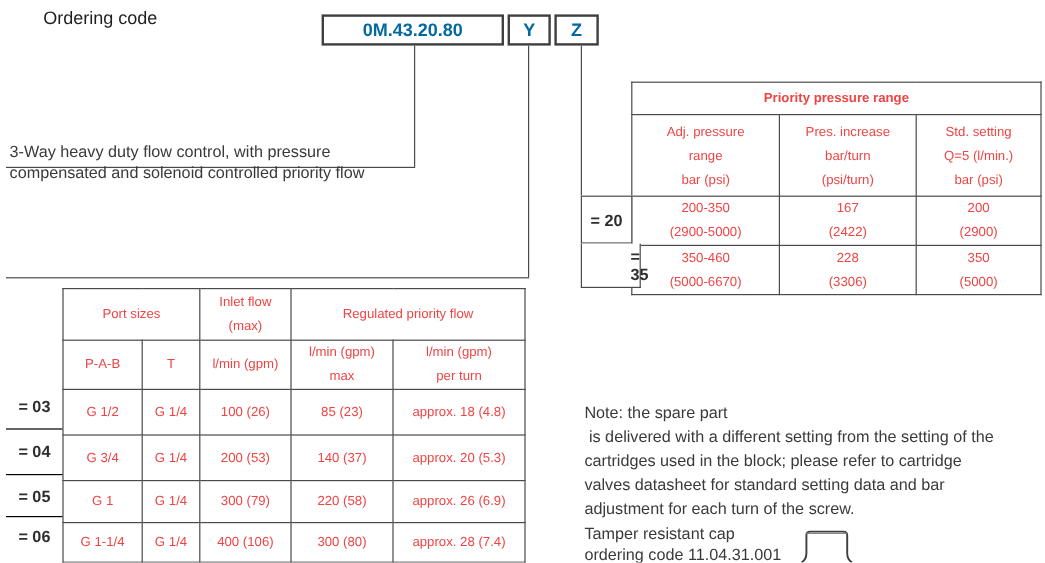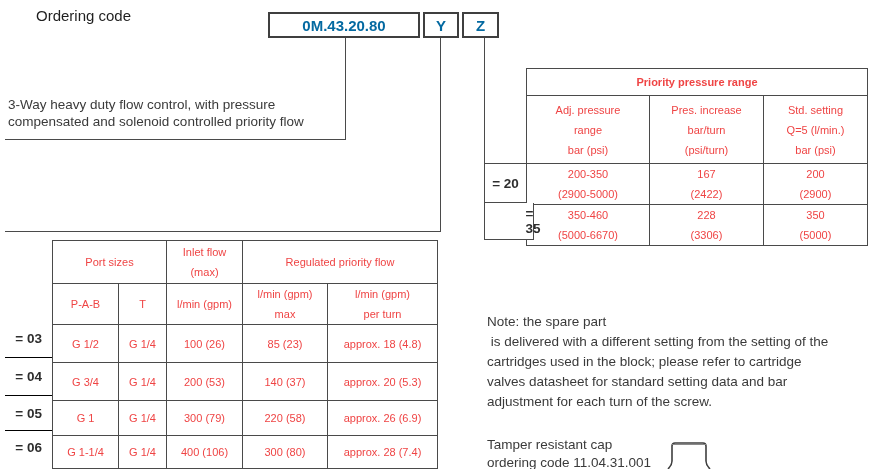--- a/index.html
+++ b/index.html
@@ -1,20 +1,20 @@
 <!DOCTYPE html>
 <html><head>
 <meta charset="utf-8">
 <style>
   html,body { margin:0; padding:0; background:#ffffff; }
   .canvas {
     position:relative; width:871px; height:469px; background:#ffffff;
     font-family:"Liberation Sans", sans-serif; color:#3a3a3a; overflow:hidden;
   }
-  .pre { white-space:pre-wrap; }
+  .pre { white-space:pre-wrap;margin-top:22px; }
   .page-title { position:absolute; left:36px; top:7px; font-size:15px; font-weight:normal; color:#1f1f1f; }
 
   
   .code-box {
     position:absolute; top:12px; height:26px; box-sizing:border-box;
     border:2px solid #3f3f3f; display:flex; align-items:center; justify-content:center;
     font-size:15px; font-weight:bold; color:#0369a1; background:#fff;
   }
   
   .vline { position:absolute; width:1px; background:#4a4a4a; }

